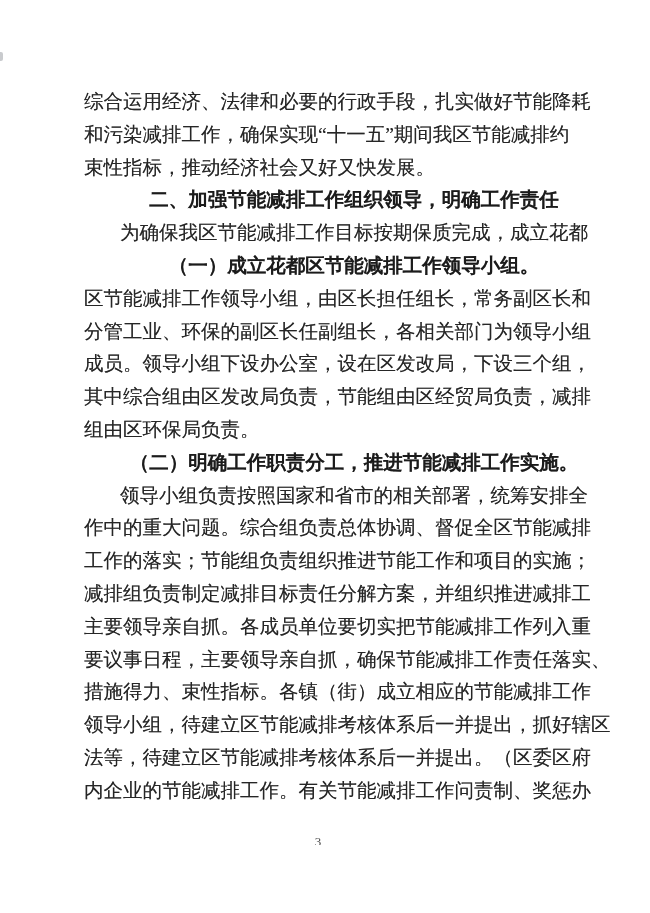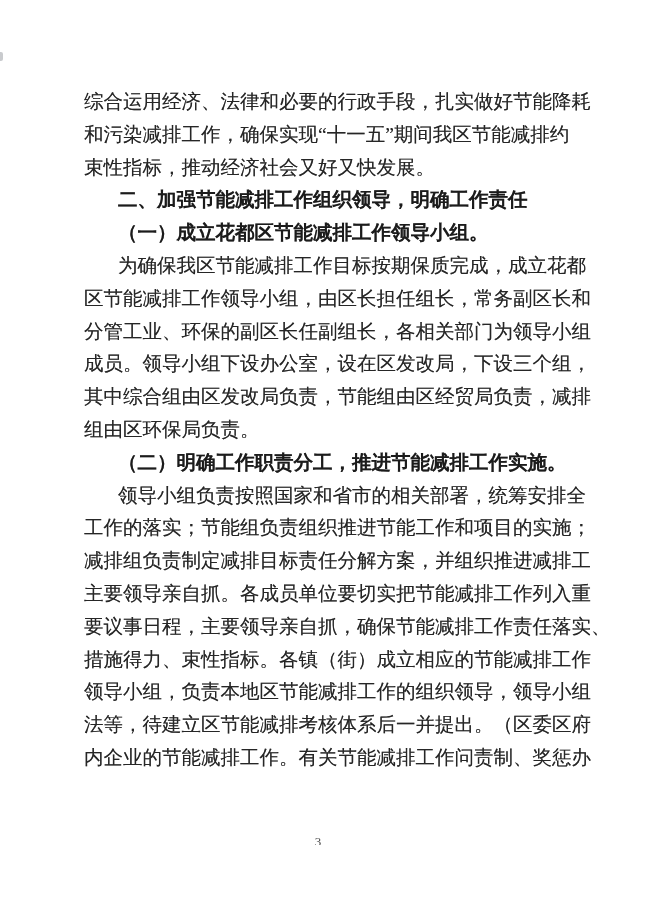--- a/index.html
+++ b/index.html
@@ -28,20 +28,21 @@
     white-space: nowrap;
     letter-spacing: 0px;
     text-shadow: 0 0 0.4px rgba(40,40,40,0.55);
   }
   .bold {
     font-weight: bold;
     color: #1b1b1b;
   }
   .indent {
     text-indent: 34px;
+    text-align: center;
   }
   .pagenum {
     position: absolute;
     left: 306px;
     top: 834px;
     width: 24px;
     text-align: center;
     font-size: 13px;
     color: #4a4a4a;
     font-family: "Liberation Serif", serif;
@@ -69,35 +70,36 @@
 
 <div class="page">
 
   <div class="edge-speck"></div>
 
   <div class="content">
     <div class="line">综合运用经济、法律和必要的行政手段，扎实做好节能降耗</div>
     <div class="line">和污染减排工作，确保实现“十一五”期间我区节能减排约</div>
     <div class="line">束性指标，推动经济社会又好又快发展。</div>
     <div class="line bold indent">二、加强节能减排工作组织领导，明确工作责任</div>
+    <div class="line indent">为确保我区节能减排工作目标按期保质完成，成立花都</div>
     <div class="line bold indent">（一）成立花都区节能减排工作领导小组。</div>
-    <div class="line indent">为确保我区节能减排工作目标按期保质完成，成立花都</div>
     <div class="line">区节能减排工作领导小组，由区长担任组长，常务副区长和</div>
     <div class="line">分管工业、环保的副区长任副组长，各相关部门为领导小组</div>
     <div class="line">成员。领导小组下设办公室，设在区发改局，下设三个组，</div>
     <div class="line">其中综合组由区发改局负责，节能组由区经贸局负责，减排</div>
     <div class="line">组由区环保局负责。</div>
     <div class="line bold indent">（二）明确工作职责分工，推进节能减排工作实施。</div>
     <div class="line indent">领导小组负责按照国家和省市的相关部署，统筹安排全</div>
+    <div class="line">作中的重大问题。综合组负责总体协调、督促全区节能减排</div>
     <div class="line">工作的落实；节能组负责组织推进节能工作和项目的实施；</div>
     <div class="line">减排组负责制定减排目标责任分解方案，并组织推进减排工</div>
     <div class="line">主要领导亲自抓。各成员单位要切实把节能减排工作列入重</div>
     <div class="line">要议事日程，主要领导亲自抓，确保节能减排工作责任落实、</div>
     <div class="line">措施得力、束性指标。各镇（街）成立相应的节能减排工作</div>
-    <div class="line">领导小组，负责本地区节能减排工作的组织领导，领导小组</div>
+    <div class="line">领导小组，待建立区节能减排考核体系后一并提出，抓好辖区</div>
     <div class="line">法等，待建立区节能减排考核体系后一并提出。（区委区府</div>
     <div class="line">内企业的节能减排工作。有关节能减排工作问责制、奖惩办</div>
   </div>
 
   <div class="pagenum">3</div>
 
   <svg class="scan-line-svg" viewBox="0 0 650 15" xmlns="http://www.w3.org/2000/svg">
     <defs>
       <linearGradient id="fadeLine" x1="0" y1="0" x2="1" y2="0">
         <stop offset="0" stop-color="#101010"></stop>

